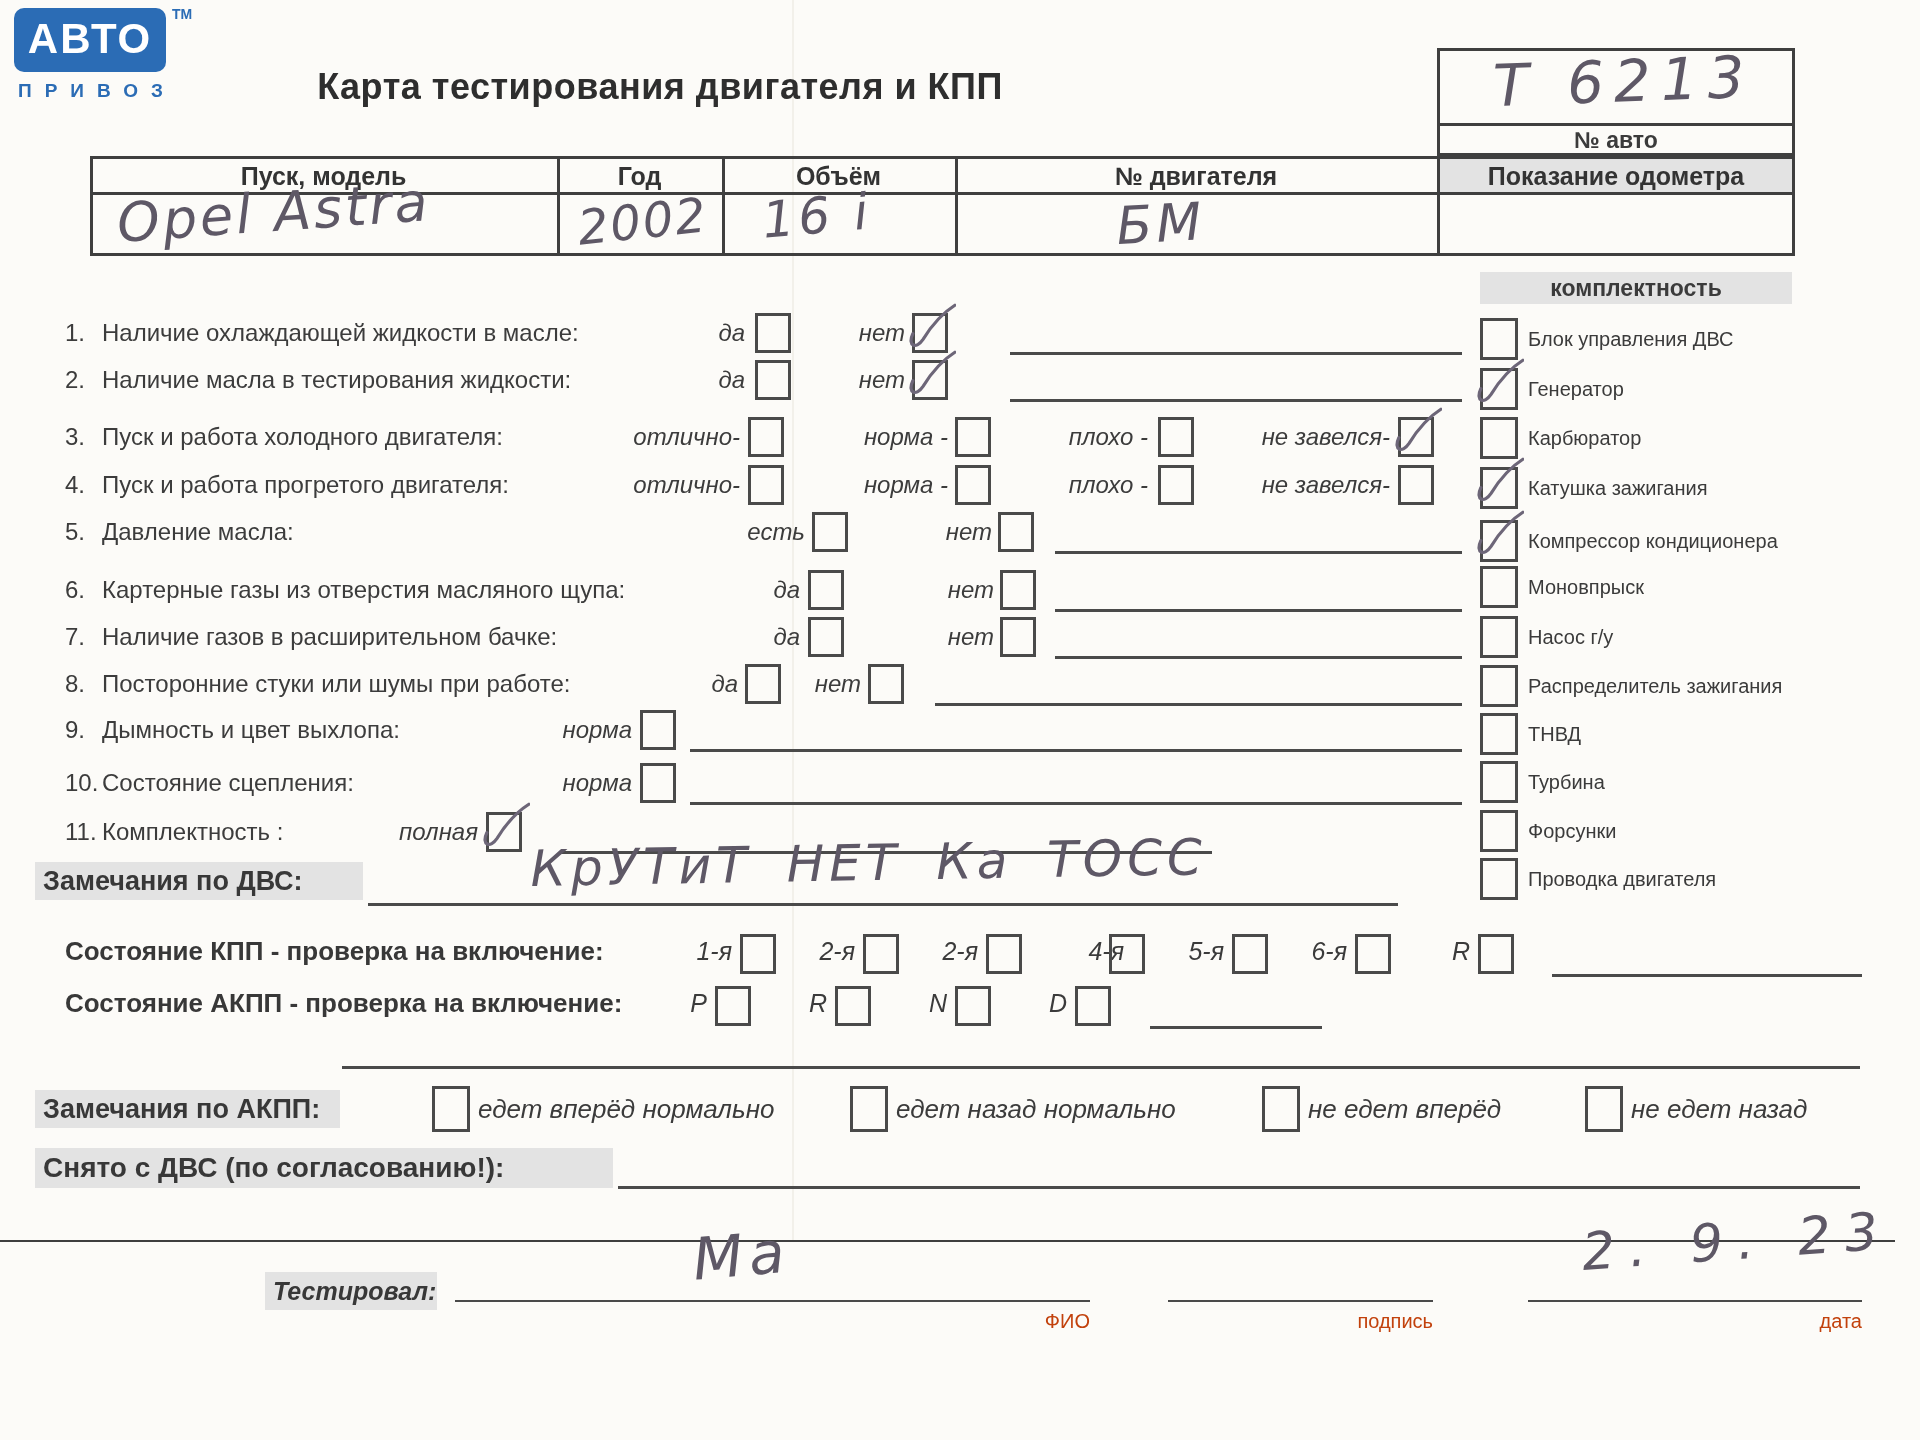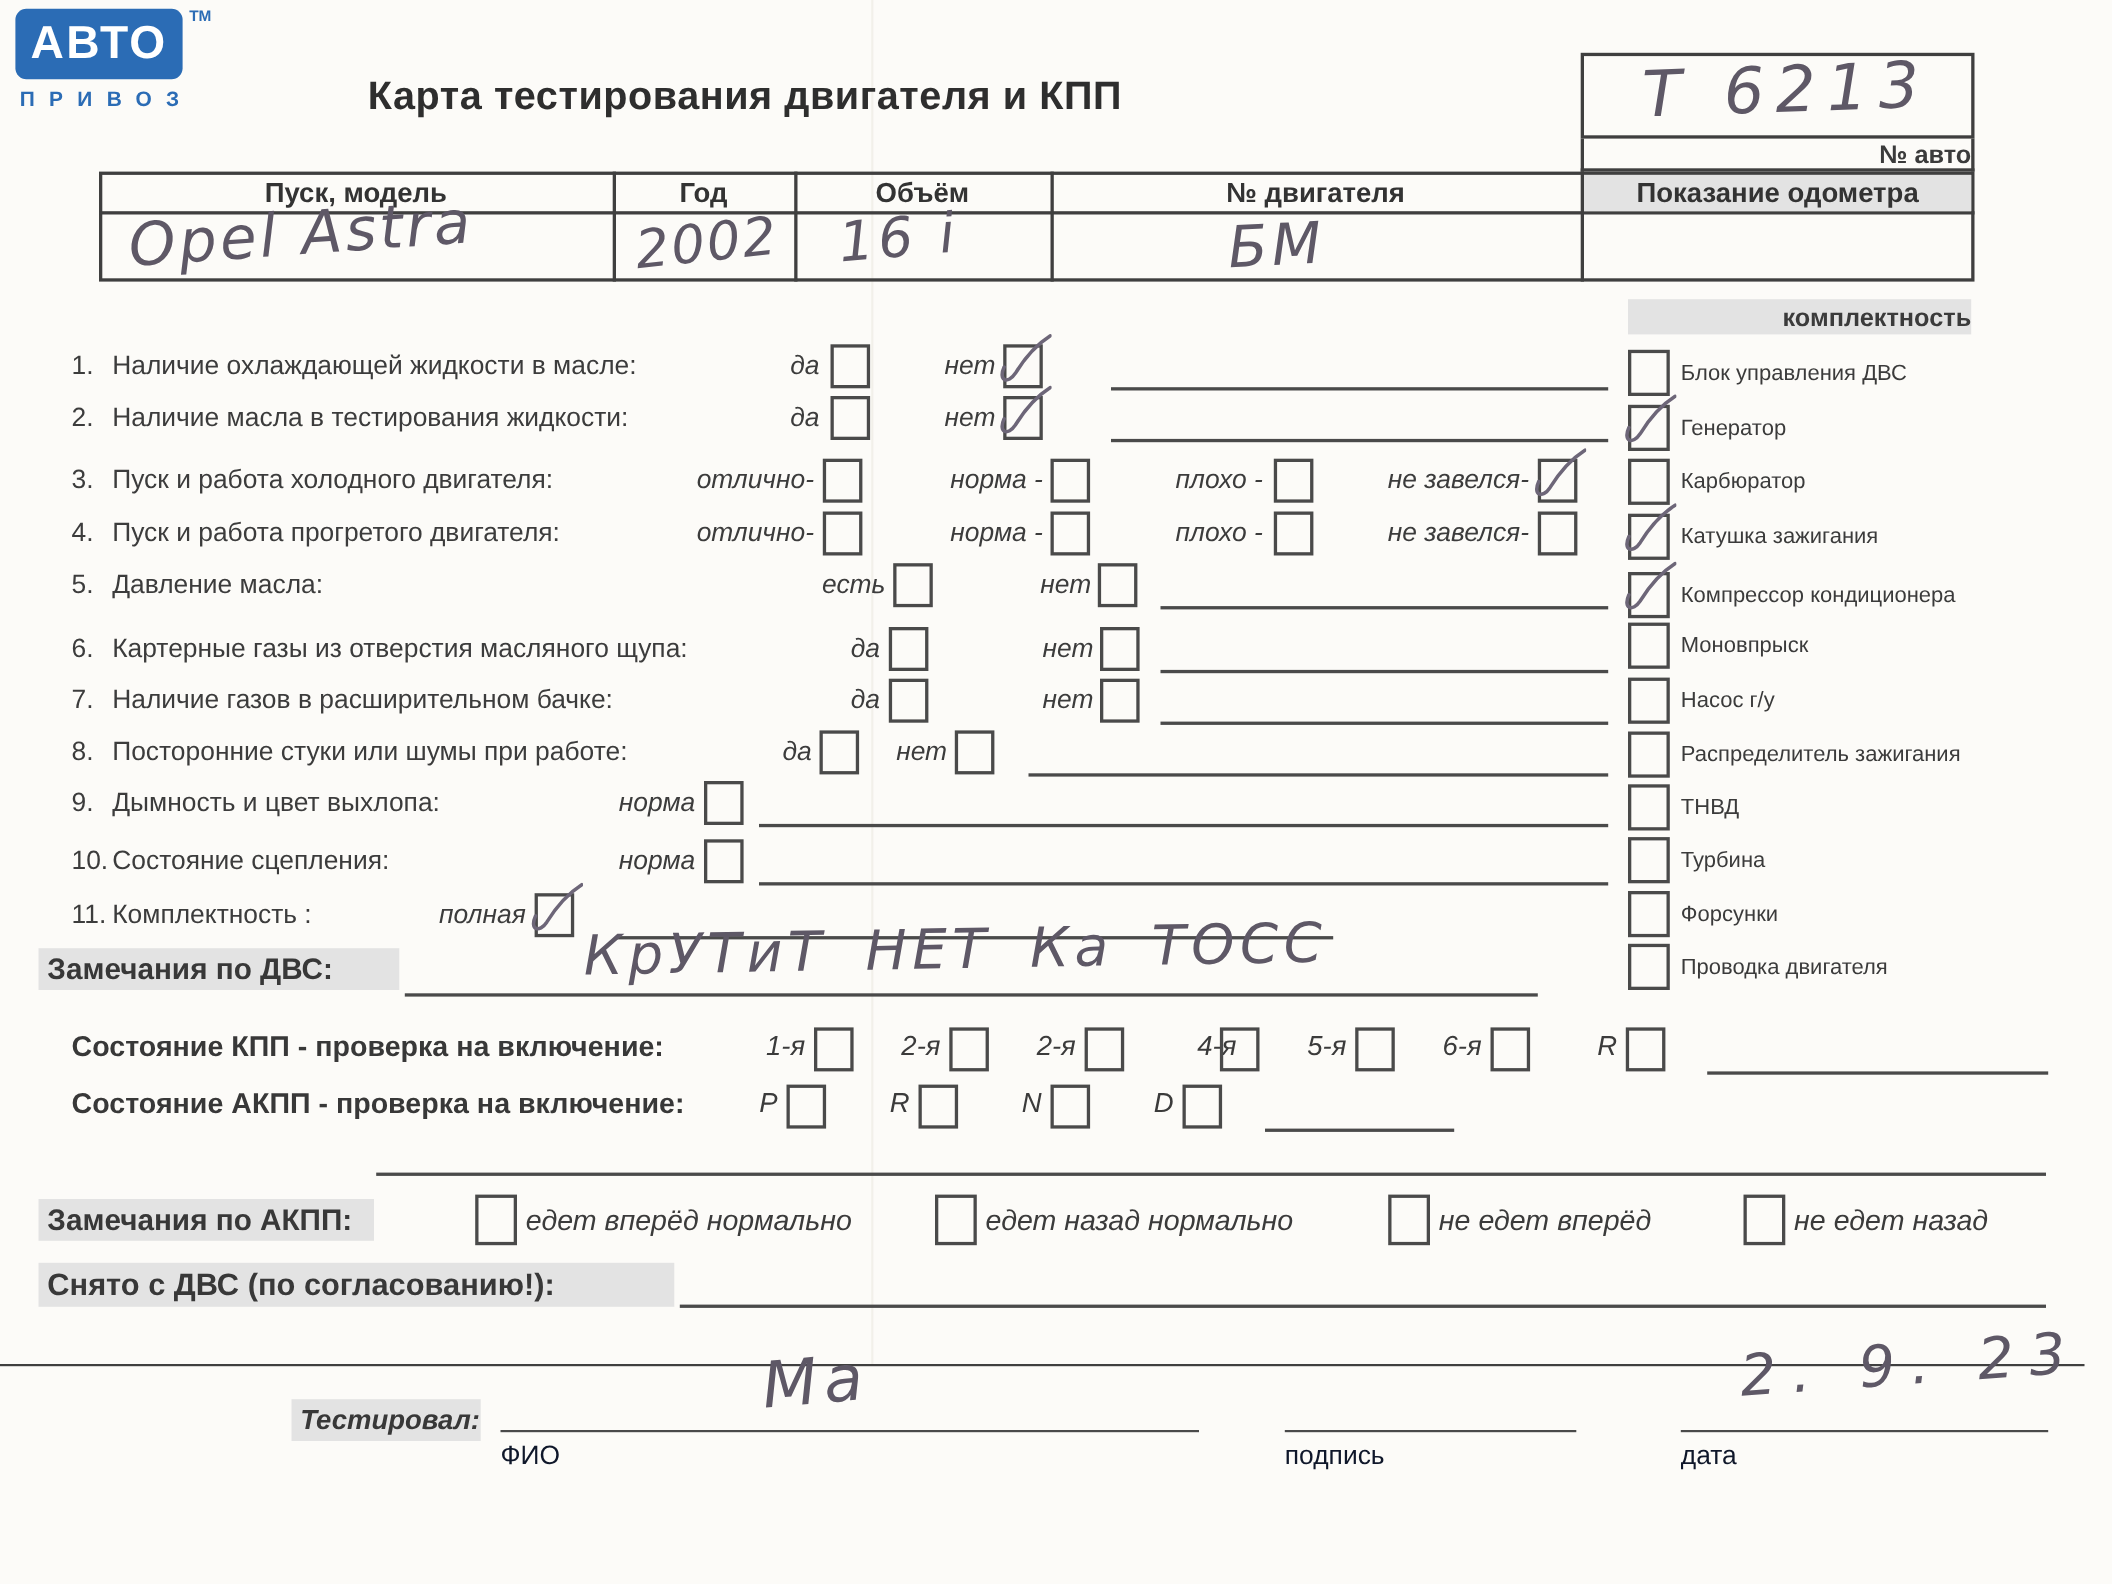--- a/index.html
+++ b/index.html
@@ -2,21 +2,21 @@
 <html><head>
 <meta charset="utf-8">
 <style>
   *{margin:0;padding:0;box-sizing:border-box}
   html,body{width:1920px;height:1440px;background:#efede8}
   .page{position:relative;width:1920px;height:1440px;background:#fcfbf8;
         font-family:"Liberation Sans",sans-serif;color:#3b3b3b;overflow:hidden}
   .abs{position:absolute}
   .b{font-weight:bold}
   .i{font-style:italic}
-  .ctr{text-align:right}
+  .ctr{text-align:center}
   .shaded{background:#e3e3e3}
   
   .cb{position:absolute;width:36px;height:40px;border:3px solid #4a4a4a;background:transparent}
   .cbL{width:38px;height:42px}
   .cbXL{width:38px;height:46px}
   
   .ul{position:absolute;height:0;border-bottom:3px solid #4a4a4a}
   .ulthin{border-bottom-width:2.5px}
   
   .q{position:absolute;left:0;width:100%;height:48px;font-size:24px;line-height:40px;color:#3c3c3c}
@@ -32,21 +32,21 @@
   .tick{position:absolute;left:-9px;top:-13px;width:50px;height:50px;pointer-events:none}
   
   .frame{position:absolute;border:3px solid #3f3f3f}
   .vline{position:absolute;width:0;border-left:3px solid #3f3f3f}
   .hline{position:absolute;height:0;border-top:3px solid #3f3f3f}
   .th{position:absolute;font-size:25px;font-weight:bold;text-align:center;line-height:36px;color:#333}
   .seclbl{position:absolute;font-size:27px;font-weight:bold;color:#383838;background:#e3e3e3;
           line-height:38px;padding-left:8px;white-space:nowrap}
   .gear{position:absolute;font-size:25px;font-style:italic;text-align:right;line-height:46px;white-space:nowrap}
   .biglbl{position:absolute;font-size:26px;font-weight:bold;line-height:46px;white-space:nowrap;color:#383838}
-  .sub{position:absolute;font-size:24px;text-align:left;color:#0f172a}
+  .sub{position:absolute;font-size:20px;text-align:right;color:#c2410c}
   .logo-box{position:absolute;left:14px;top:8px;width:152px;height:64px;background:#2b6cb5;border-radius:10px}
   .logo-txt{width:100%;height:100%;color:#fff;font-weight:bold;font-size:42px;letter-spacing:2px;
             text-align:center;line-height:62px;font-family:"Liberation Sans",sans-serif}
   .tm{position:absolute;left:172px;top:6px;font-size:14px;color:#2b6cb5;font-weight:bold}
   .privoz{position:absolute;left:18px;top:80px;width:160px;color:#2b6cb5;font-size:19px;
           font-weight:bold;letter-spacing:13px;white-space:nowrap}
 </style>
 </head>
 <body>
 

